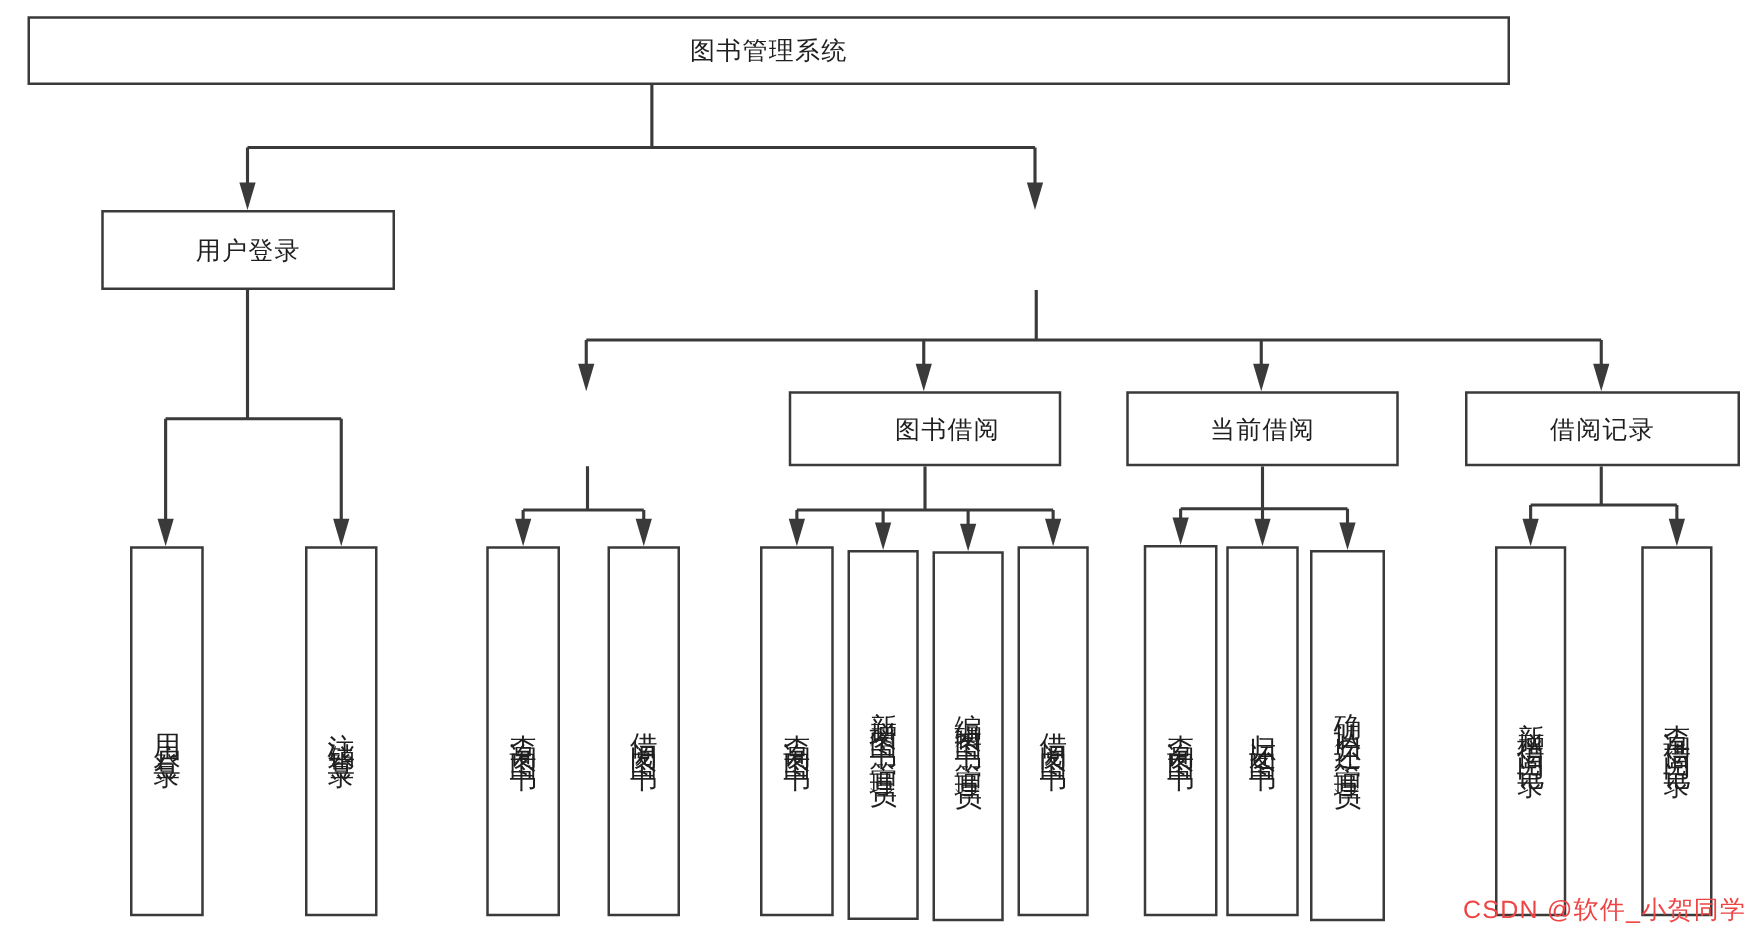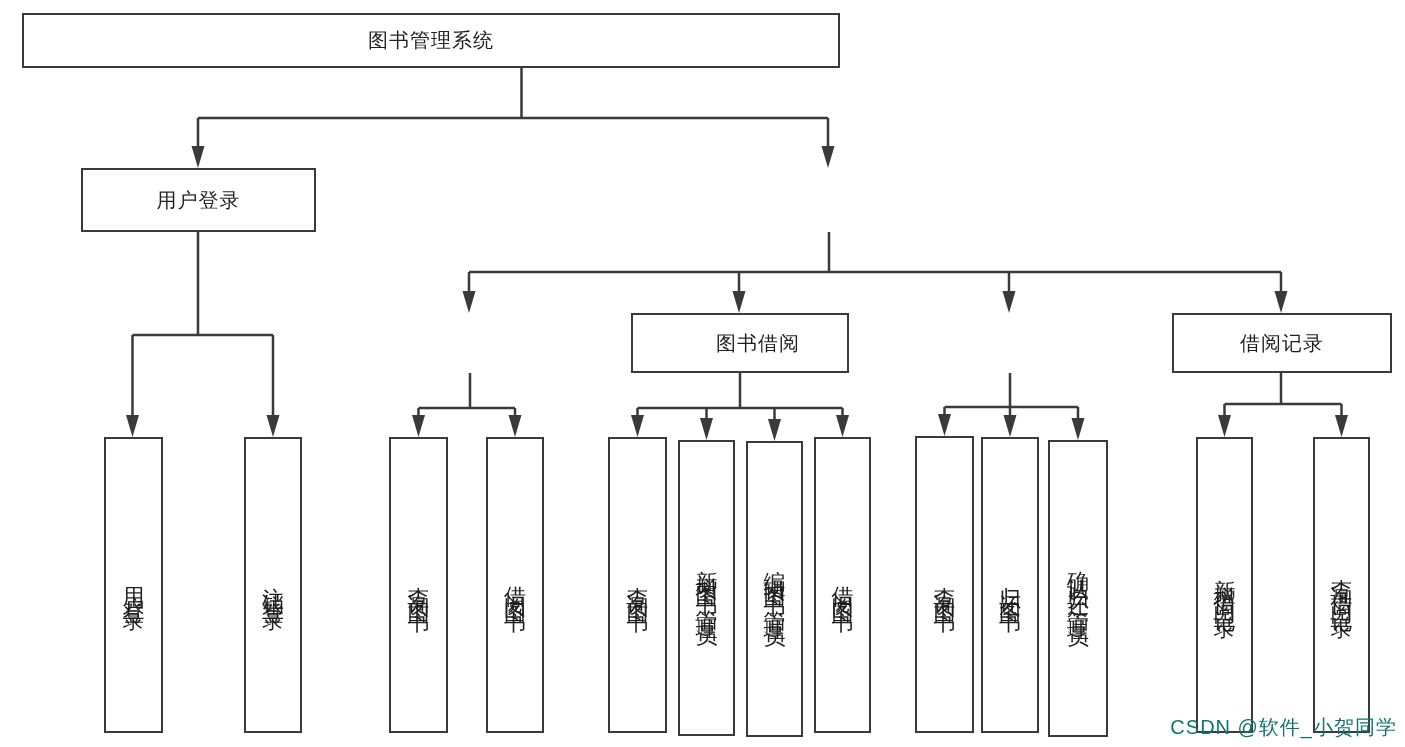--- a/index.html
+++ b/index.html
@@ -44,21 +44,21 @@
     letter-spacing: 8px;
     line-height: 1;
     white-space: nowrap;
   }
   .watermark {
     position: absolute;
     right: 8px;
     top: 714px;
     z-index: 3;
     font-size: 20px;
-    color: #0f766e;
+    color: #ef4444;
     letter-spacing: 1px;
     white-space: nowrap;
   }
 </style>
 </head>
 <body>
 
 <div class="canvas">
 
   <svg class="wires" width="1405" height="747" viewBox="0 0 1405 747">
@@ -94,25 +94,26 @@
       <polygon points="768,419 781,419 774.5,441"></polygon>
       <polygon points="836,415 849,415 842.5,437"></polygon>
       <polygon points="938,414 951,414 944.5,436"></polygon>
       <polygon points="1003.5,415 1016.5,415 1010,437"></polygon>
       <polygon points="1071.5,418 1084.5,418 1078,440"></polygon>
       <polygon points="1218,415 1231,415 1224.5,437"></polygon>
       <polygon points="1335,415 1348,415 1341.5,437"></polygon>
     </g>
   </svg>
 
-  <div class="node hbox" style="left:22px; top:13px; width:818px; height:55px;">图书管理系统</div>
+  <div class="node hbox" style="left:22px; top:13px; width:1186px; height:55px;">图书管理系统</div>
 
   <div class="node hbox" style="left:81px; top:168px; width:235px; height:64px;">用户登录</div>
 
   <div class="node hbox" style="left:631px; top:313px; width:218px; height:60px;padding-left:36px;">图书借阅</div>
+  <div class="node hbox" style="left:901px; top:313px; width:218px; height:60px;">当前借阅</div>
   <div class="node hbox" style="left:1172px; top:313px; width:220px; height:60px;">借阅记录</div>
 
   <div class="node vbox" style="left:104px; top:437px; width:59px; height:296px;">用户登录</div>
   <div class="node vbox" style="left:244px; top:437px; width:58px; height:296px;">注销登录</div>
 
   <div class="node vbox" style="left:389px; top:437px; width:59px; height:296px;">查询图书</div>
   <div class="node vbox" style="left:486px; top:437px; width:58px; height:296px;">借阅图书</div>
 
   <div class="node vbox" style="left:608px; top:437px; width:59px; height:296px;">查询图书</div>
   <div class="node vbox" style="left:678px; top:440px; width:57px; height:296px;">新增图书（管理员）</div>

